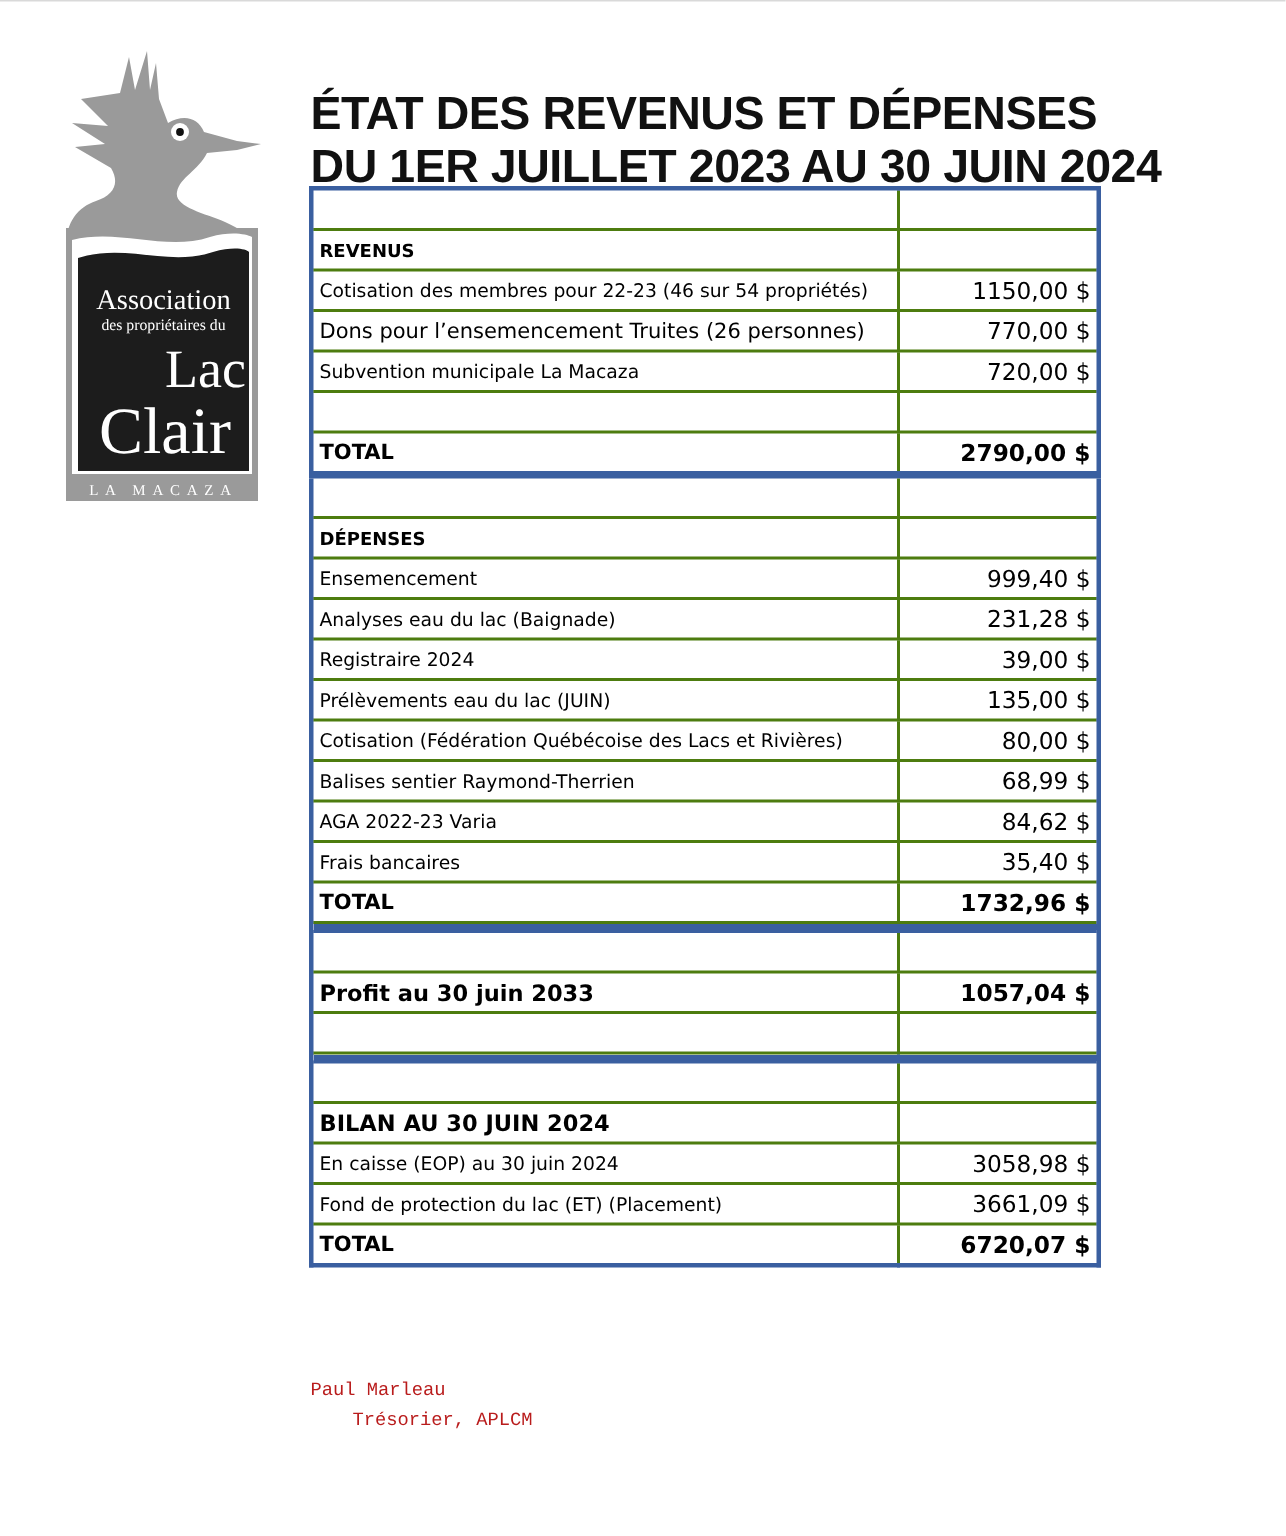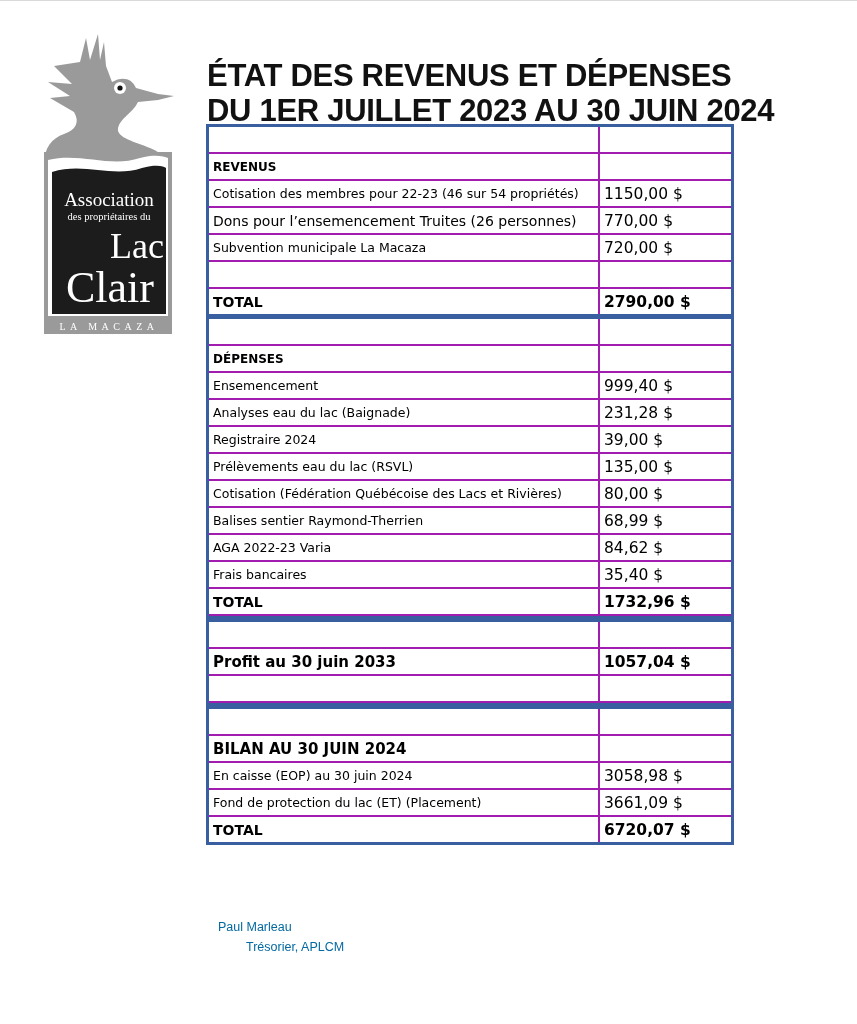--- a/index.html
+++ b/index.html
@@ -3,30 +3,30 @@
 <meta charset="utf-8">
 <style>
   html, body { margin:0; padding:0; background:#ffffff; }
   body { width:857px; height:1024px; position:relative; overflow:hidden; font-family:"Liberation Sans", sans-serif; color:#000; }
   .topline { position:absolute; left:0; top:0; width:857px; height:1px; background:#d9d9d9; }
   .logo { position:absolute; left:40px; top:30px; width:138px; height:304px; }
   .title { position:absolute; left:207px; font-family:"Liberation Sans", sans-serif; font-weight:bold; font-size:31px; letter-spacing:-0.3px; color:#111; white-space:nowrap; }
   .t1 { top:58px; }
   .t2 { top:93px; }
   table.fin { position:absolute; left:206px; top:124px; width:528px; border-collapse:collapse; table-layout:fixed; font-family:"DejaVu Sans", sans-serif; border:3px solid #3a5fa0; }
-  table.fin td { border:2px solid #a21caf; padding:0 4px; height:25px; font-size:12.5px; white-space:nowrap; overflow:hidden; }
+  table.fin td { border:2px solid #4d7c0f; padding:0 4px; height:25px; font-size:12.5px; white-space:nowrap; overflow:hidden; }
   table.fin td.lab { width:381px; }
-  table.fin td.amt { font-size:15.5px; padding-right:4px; }
+  table.fin td.amt { text-align:right; font-size:15.5px; padding-right:4px; }
   .sect { font-weight:bold; font-size:12px !important; }
   .bold { font-weight:bold; }
   .big { font-size:15px !important; }
   .med { font-size:14px !important; }
   tr.thickbot td { border-bottom:5px solid #3a5fa0; }
   tr.bar td { height:4px; padding:0; background:#3a5fa0; border-color:#3a5fa0; }
-  .sign { position:absolute; left:218px; font-family:Liberation Sans, sans-serif; font-size:12.5px; color:#0369a1; }
+  .sign { position:absolute; left:207px; font-family:Liberation Mono, monospace; font-size:12.5px; color:#b91c1c; }
   .s1 { top:920px; }
   .s2 { top:940px;margin-left:28px; }
 </style>
 </head>
 <body>
 
 <div class="topline"></div>
 
 <svg class="logo" viewBox="0 0 138 304" xmlns="http://www.w3.org/2000/svg">
   <g>
@@ -91,21 +91,21 @@
     </tr>
     <tr>
       <td class="lab">Analyses eau du lac (Baignade)</td>
       <td class="amt">231,28 $</td>
     </tr>
     <tr>
       <td class="lab">Registraire 2024</td>
       <td class="amt">39,00 $</td>
     </tr>
     <tr>
-      <td class="lab">Prélèvements eau du lac (RSVL)</td>
+      <td class="lab">Prélèvements eau du lac (JUIN)</td>
       <td class="amt">135,00 $</td>
     </tr>
     <tr>
       <td class="lab">Cotisation (Fédération Québécoise des Lacs et Rivières)</td>
       <td class="amt">80,00 $</td>
     </tr>
     <tr>
       <td class="lab">Balises sentier Raymond-Therrien</td>
       <td class="amt">68,99 $</td>
     </tr>

